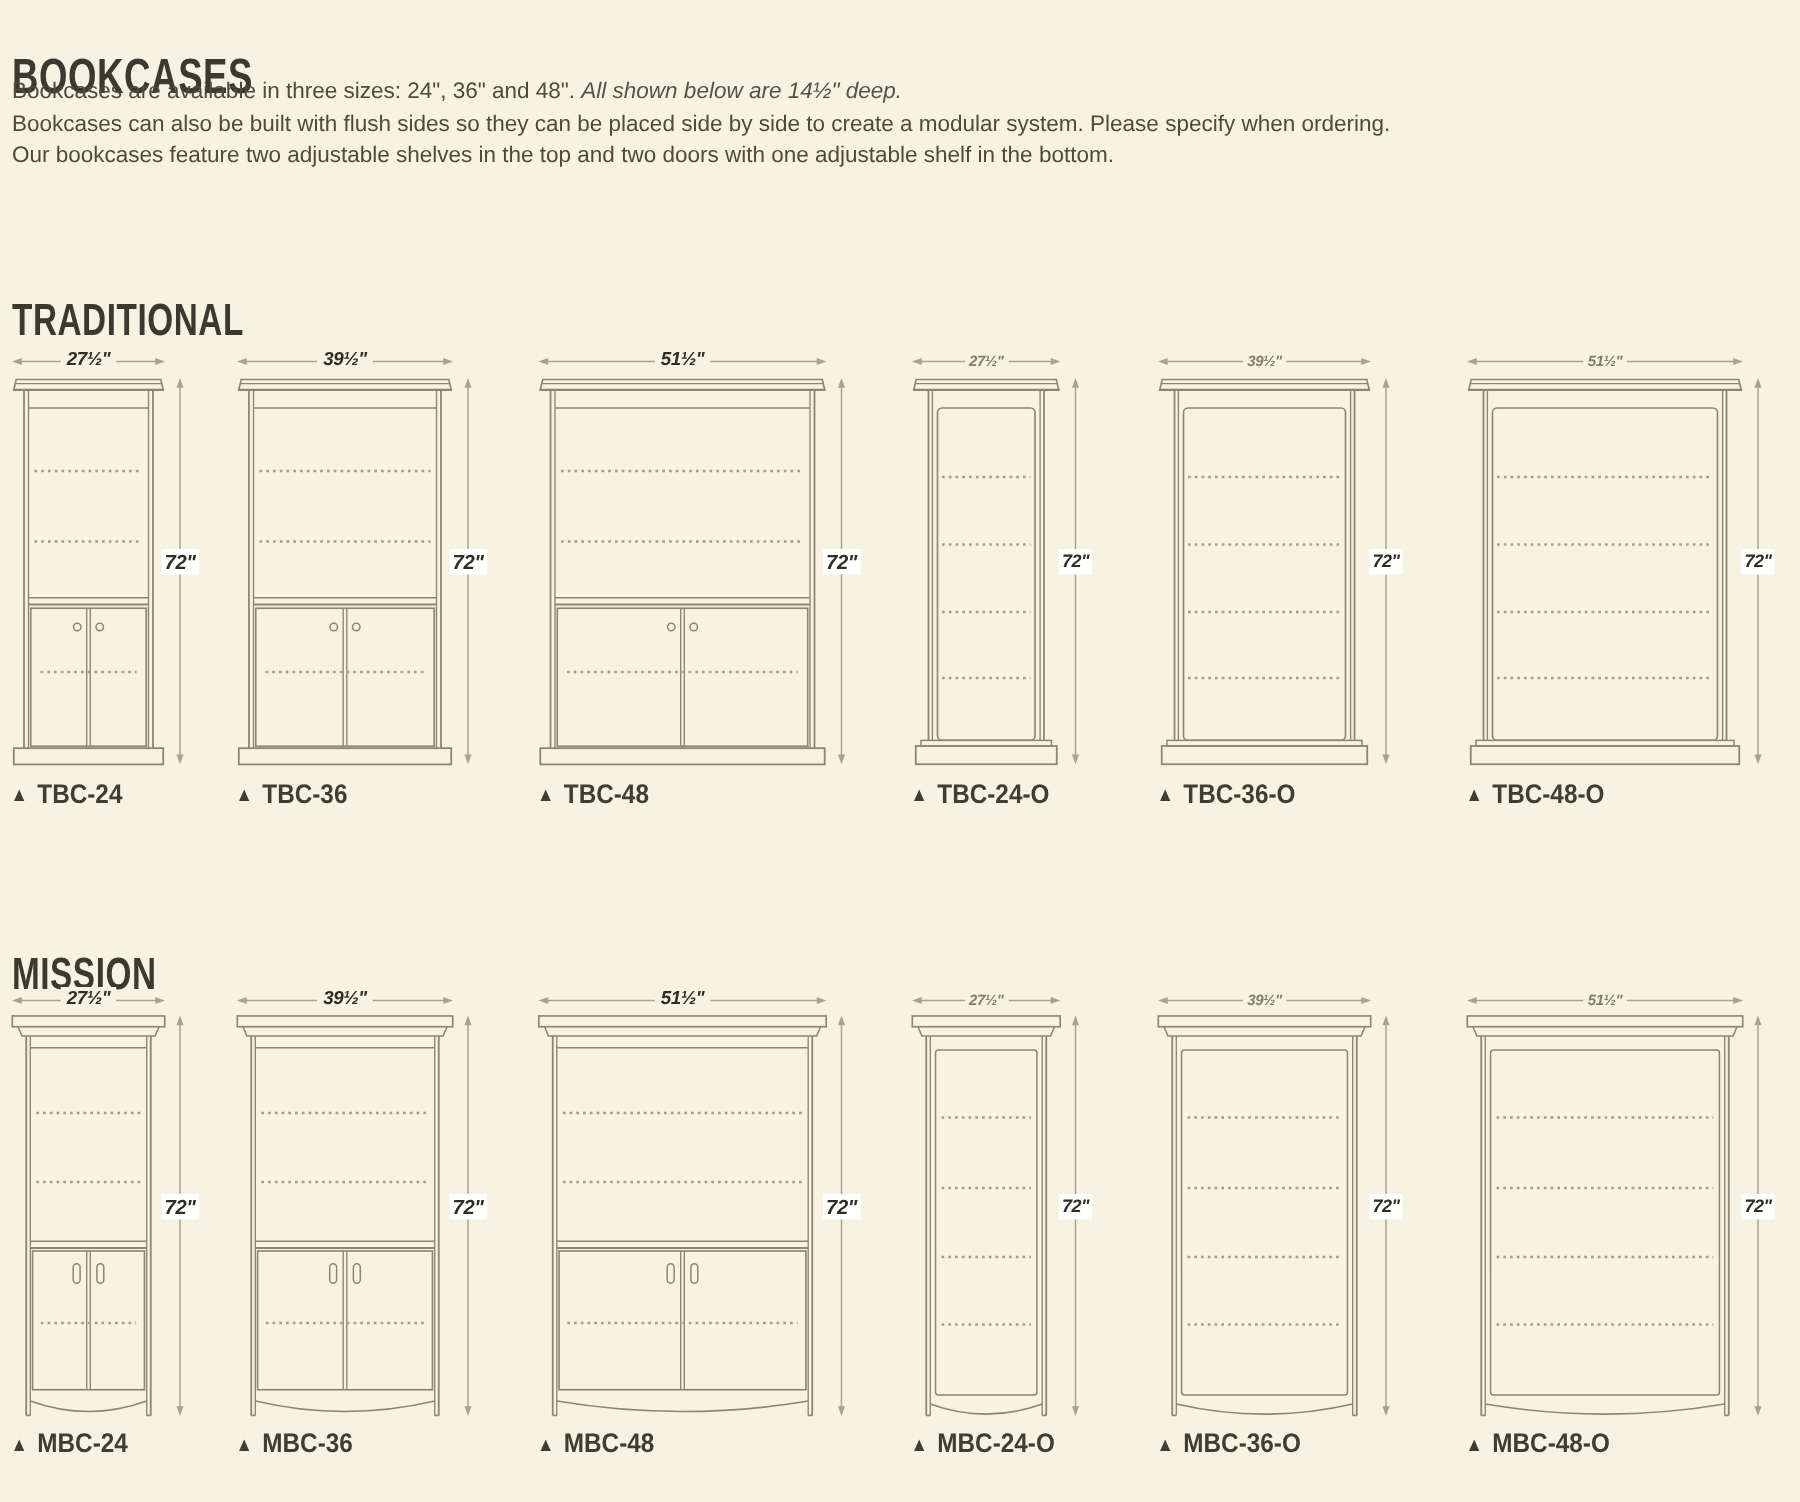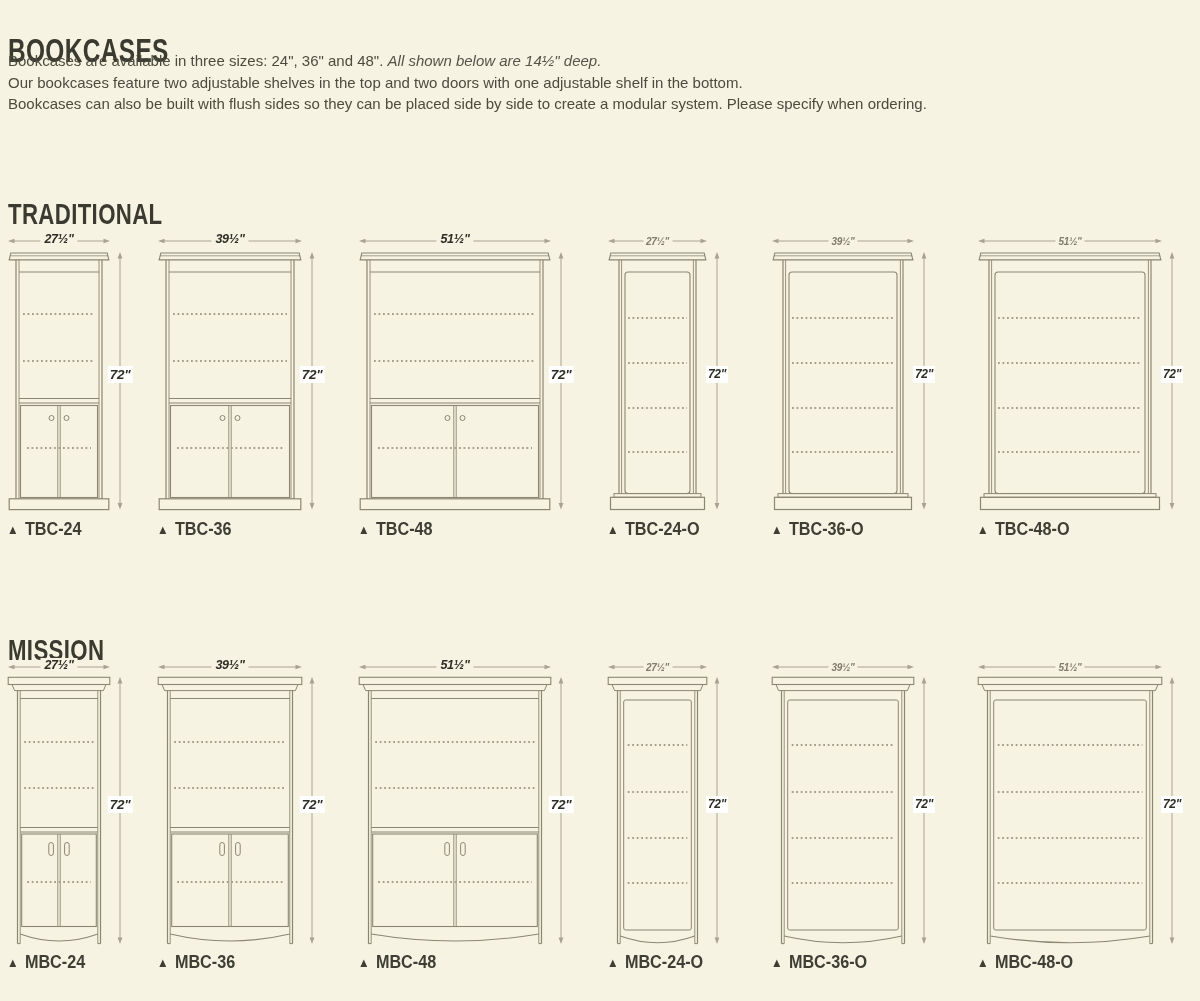--- a/index.html
+++ b/index.html
@@ -29,22 +29,22 @@
 </style>
 </head>
 <body>
 
 <div class="page">
 
   <h1 class="page-title condensed">BOOKCASES</h1>
 
   <div class="intro">
     <div><span>Bookcases are available in three sizes: 24", 36" and 48". </span><em>All shown below are 14½" deep.</em></div>
+    <div>Bookcases can also be built with flush sides so they can be placed side by side to create a modular system. Please specify when ordering.</div>
     <div>Our bookcases feature two adjustable shelves in the top and two doors with one adjustable shelf in the bottom.</div>
-    <div>Bookcases can also be built with flush sides so they can be placed side by side to create a modular system. Please specify when ordering.</div>
   </div>
 
   <h2 class="section-heading heading-traditional condensed">TRADITIONAL</h2>
   <h2 class="section-heading heading-mission condensed">MISSION</h2>
 
   <div class="figure" style="left: 7px; top: 229px; width: 134px; height: 330px;">
     <div class="drawing"><svg width="132" height="300" viewBox="0 0 132 300" style="overflow:visible">
           <line x1="4" y1="12" x2="100" y2="12" stroke="#a8a292" stroke-width="1"></line>
           <polygon points="1,12 7.5,9.7 7.5,14.3" fill="#a8a292"></polygon>
           <polygon points="103,12 96.5,9.7 96.5,14.3" fill="#a8a292"></polygon>

